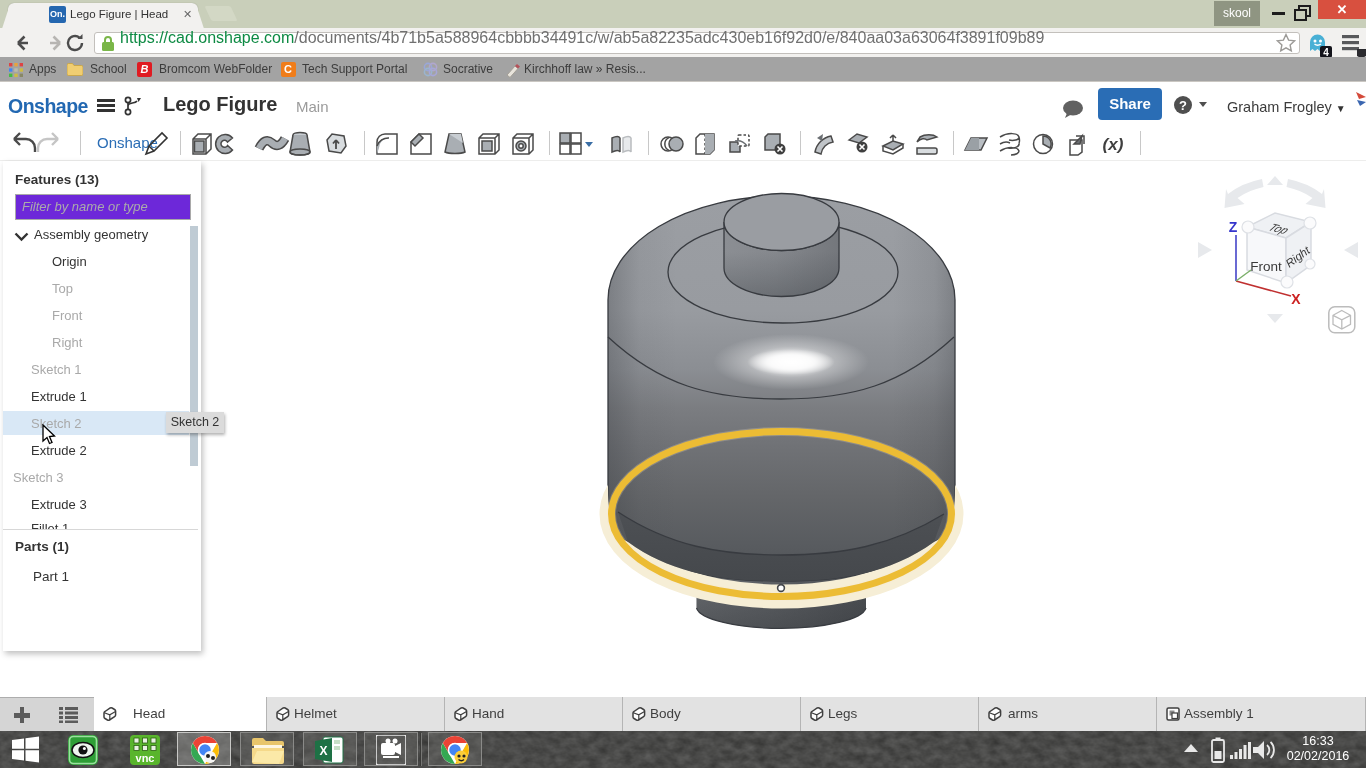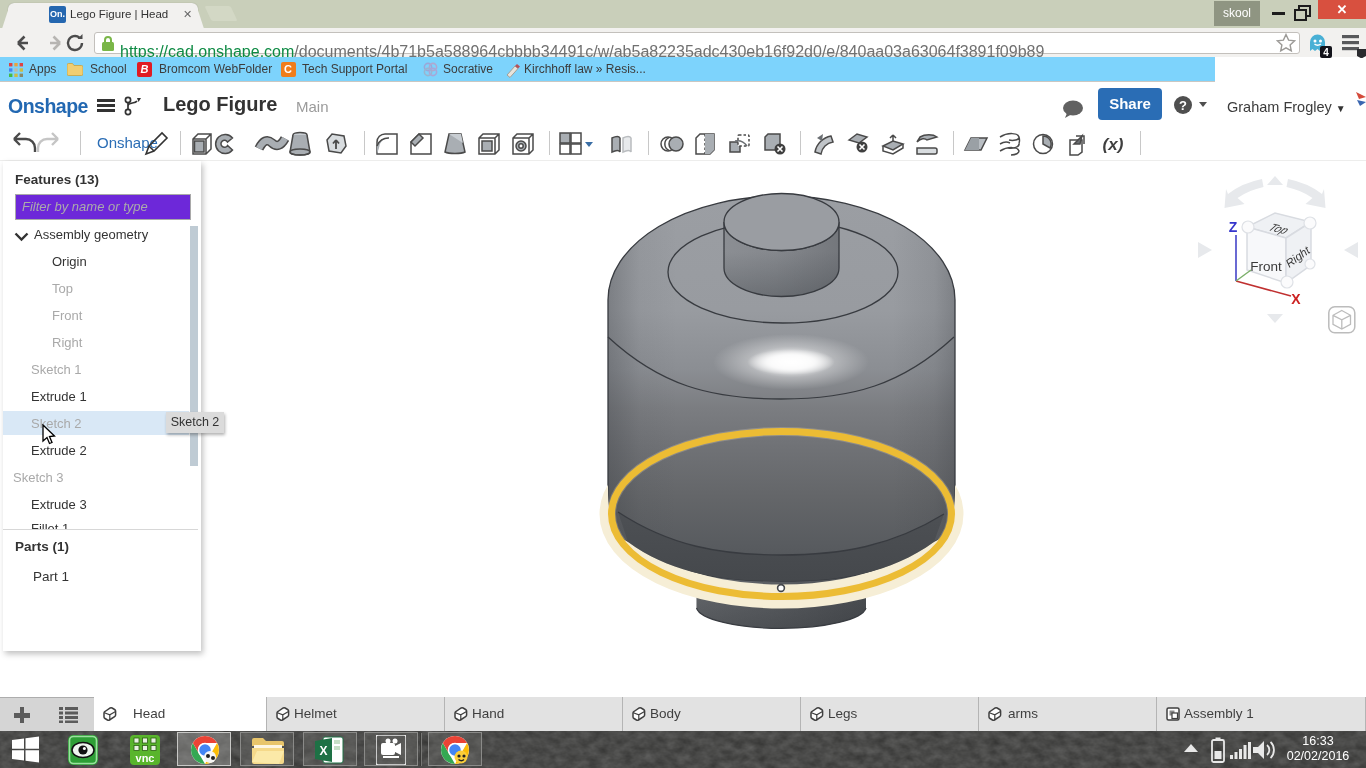--- a/index.html
+++ b/index.html
@@ -16,24 +16,24 @@
 #tabtitle { left:70px; top:8px; font-size:11.5px; color:#323232; }
 #tabx { left:183px; top:8px; font-size:11px; color:#666;}
 #newtab { left:208px; top:6px; width:26px; height:15px; background:#d3d8c5; transform:skewX(25deg); border-radius:2px;}
 #skool { left:1214px; top:1px; width:46px; height:25px; background:#8f9582; color:#fff; font-size:12px; text-align:center; line-height:25px; }
 #winmin { left:1272px; top:12px; width:13px; height:3px; background:#1c1c1c; }
 #winclose { left:1318px; top:0; width:48px; height:19px; background:#d8503f; color:#fff; text-align:center; font-size:13px; line-height:19px; font-weight:bold;}
 
 
 #ctoolbar { left:0; top:28px; width:1366px; height:29px; background:#f2f1ef; }
 #urlbar { left:94px; top:32px; width:1206px; height:22px; background:#fff; border:1px solid #c3c0bc; border-radius:3px; }
-#urltext { left:120px; top:43px; font-size:16px; color:#707070; white-space:nowrap; }
+#urltext { left:120px; top:29px; font-size:16px; color:#707070; white-space:nowrap; }
 #urltext .green { color:#0d8a43; }
 
-#bmbar { left:0; top:57px; width:1215px; height:25px; background:#7dd3fc; border-bottom:1px solid #cac7c2; font-size:12px; color:#3c3c3c;text-decoration:underline;}
+#bmbar { left:0; top:57px; width:1366px; height:25px; background:#a3a3a3; border-bottom:1px solid #cac7c2; font-size:12px; color:#3c3c3c;text-decoration:underline;}
 .bm { position:absolute; top:5px; }
 
 
 #oshead { left:0; top:82px; width:1366px; height:45px; background:#fff; }
 #oslogo { left:8px; top:95px; font-size:19.5px; font-weight:bold; color:#2268b2; letter-spacing:-0.5px;}
 #osburger { left:97px; top:99px; width:18px; height:13px; border-top:3px solid #333; border-bottom:3px solid #333;}
 #osburger:after { content:""; position:absolute; left:0; top:2px; width:18px; height:3px; background:#333;}
 #ostitle { left:163px; top:93px; font-size:20px; font-weight:bold; color:#333; }
 #osmain { left:296px; top:98px; font-size:15px; color:#9b9b9b; }
 #share { left:1098px; top:88px; width:64px; height:32px; background:#2a6db5; border-radius:4px; color:#fff; font-size:15px; font-weight:bold; text-align:center; line-height:32px;}

